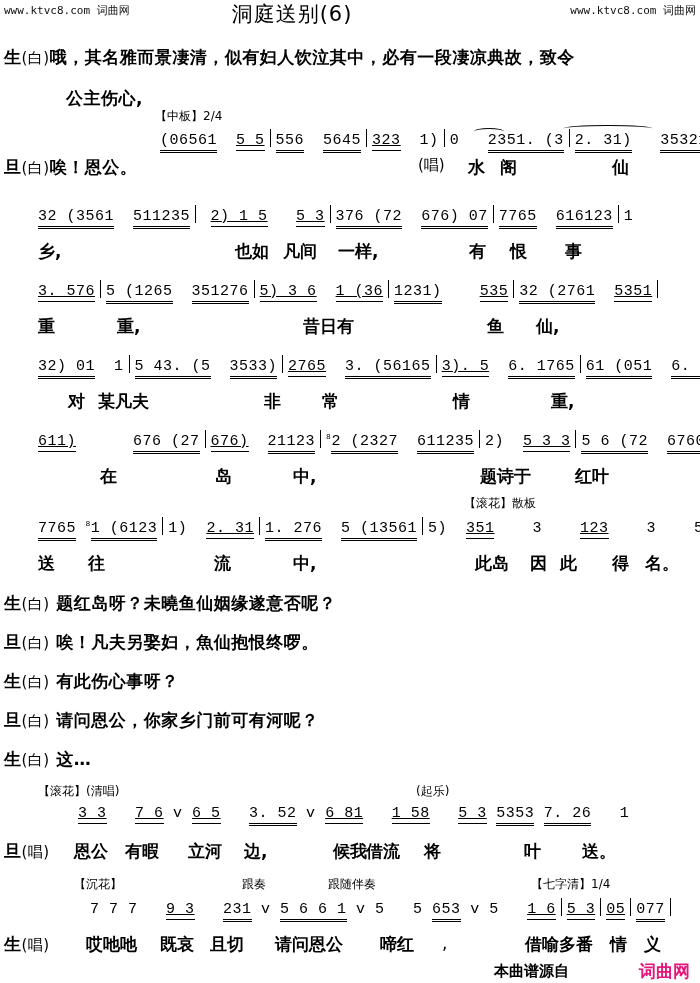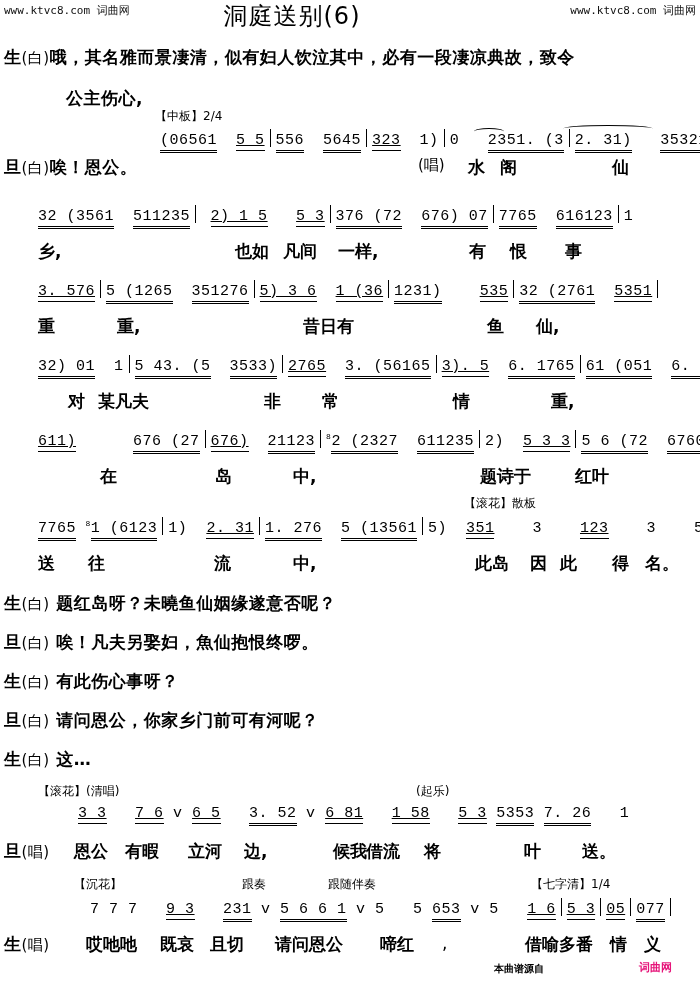--- a/index.html
+++ b/index.html
@@ -1,27 +1,27 @@
 <!DOCTYPE html>
 <html><head>
 <meta charset="utf-8">
 <style>
   html, body { margin: 0; padding: 0; background: #ffffff; }
   body { width: 700px; height: 983px; position: relative; overflow: hidden; font-family: "DejaVu Sans", sans-serif; color: #000; }
   .abs { position: absolute; white-space: nowrap; }
   .wm { font-family: "DejaVu Sans Mono", monospace; font-size: 11px; top: 3px; color: #111; }
-  .title { left: 0; width: 584px; text-align: center; top: 0px; font-size: 24px; font-family: "DejaVu Sans", sans-serif; letter-spacing: 1px; }
+  .title { left: 0; width: 584px; text-align: center; top: 0px; font-size: 21px; font-family: "DejaVu Sans", sans-serif; letter-spacing: 1px; }
   .speech { font-size: 17px; font-weight: bold; left: 4px; letter-spacing: 0.5px; }
   .speech .role-paren { font-weight: normal; font-size: 15px; }
   .lyric { font-size: 17px; font-weight: bold; }
   .notation { font-family: Liberation Mono, monospace; font-size: 15px; letter-spacing: 0.5px; text-align: right; }
   .notation span.u1 { text-decoration: underline; }
   .ban { font-size: 12px; }
-  .cred { font-size: 10px; font-weight: bold; }
-  .brand { font-size: 11px; font-weight: bold; color: #e6157a; }
+  .cred { font-size: 15px; font-weight: bold; }
+  .brand { font-size: 17px; font-weight: bold; color: #e6157a; }
   .u1 { border-bottom: 1px solid #000; padding-bottom: 1px; }
   .u2 { border-bottom: 3px double #000; padding-bottom: 1px; }
   .bar { display: inline-block; width: 1px; height: 18px; background: #000; vertical-align: -3px; margin: 0 5px; }
   .arc { position: absolute; border-top: 1px solid #000; border-radius: 50% 50% 0 0; height: 6px; }
 </style>
 </head>
 <body>
 
 <div class="abs wm" style="left:4px;">www.ktvc8.com 词曲网</div>
 <div class="abs title">洞庭送别(6)</div>

